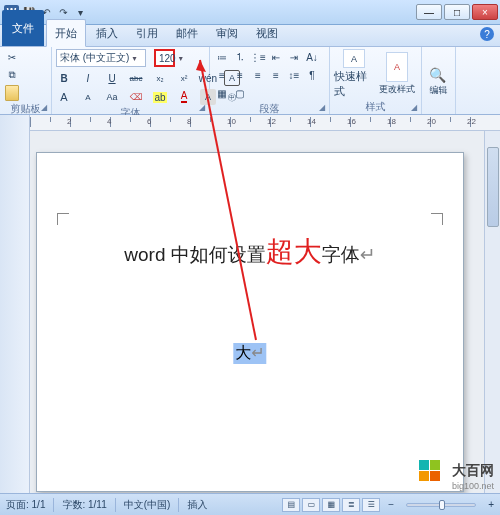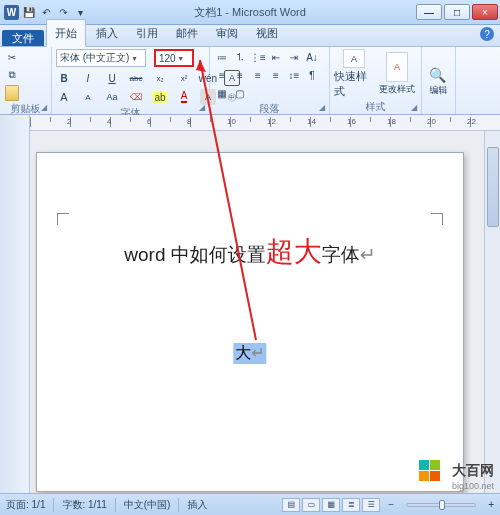--- a/index.html
+++ b/index.html
@@ -6,39 +6,39 @@
   body{width:500px;height:515px;overflow:hidden;background:#eaeef3;position:relative}
   .titlebar{height:25px;background:linear-gradient(#cfe5ff,#b8d6f5);display:flex;align-items:center;font-size:11px;padding:0 4px;position:relative;border-bottom:1px solid #7fa8d6}
   .wicon{width:15px;height:15px;background:#3764a0;color:#fff;font-size:10px;font-weight:bold;display:flex;align-items:center;justify-content:center;border-radius:2px;margin-right:3px}
   .qat{display:flex;gap:2px}
   .qat span{width:15px;height:15px;display:flex;align-items:center;justify-content:center;font-size:10px;color:#345}
   .titletext{position:absolute;left:50%;transform:translateX(-50%);color:#3a506b}
   .wbtns{position:absolute;right:2px;display:flex;gap:2px}
   .wbtn{width:26px;height:16px;font-size:10px;display:flex;align-items:center;justify-content:center;border:1px solid #89a;border-radius:2px;background:linear-gradient(#f5faff,#d6e8fb)}
   .wbtn.close{background:linear-gradient(#f08080,#c44);color:#fff;border-color:#a33}
   .tabbar{height:22px;background:linear-gradient(#e4eefb,#cfe1f7);display:flex;align-items:flex-end;font-size:11px;border-bottom:1px solid #a5bde0;padding-left:2px;gap:2px;position:relative}
-  .filetab{background:#1f5fa9;color:#fff;padding:3px 10px;border-radius:2px 2px 0 0;height:16px;display:flex;align-items:center}
+  .filetab{background:#1f5fa9;color:#fff;padding:3px 10px;border-radius:2px 2px 0 0;height:36px;display:flex;align-items:center}
   .tab{padding:13px 8px;color:#2b4766;height:20px;display:flex;align-items:center;border-radius:2px 2px 0 0}
   .tab.active{background:#f5f9ff;border:1px solid #a5bde0;border-bottom:1px solid #f5f9ff;margin-bottom:-1px}
   .helpcircle{position:absolute;right:6px;top:2px;width:14px;height:14px;border-radius:50%;background:#3b7dd8;color:#fff;font-size:10px;display:flex;align-items:center;justify-content:center}
   .ribbon{height:68px;background:linear-gradient(#f5f9ff,#e4eefb);display:flex;border-bottom:1px solid #9ab5db;font-size:10px;color:#2b4766}
   .group{border-right:1px solid #c2d5ee;padding:2px 4px 0 4px;display:flex;flex-direction:column;position:relative}
   .group .body{flex:1;display:flex;align-items:center;gap:3px}
   .grouplabel{text-align:center;font-size:10px;color:#5a7399;padding:1px 0;position:relative}
   .corner{position:absolute;right:2px;bottom:2px;width:10px;height:10px;font-size:8px;color:#6a84a8;display:flex;align-items:center;justify-content:center}
   .bigbtn{display:flex;flex-direction:column;align-items:center;justify-content:center;width:36px;height:50px;gap:1px}
   .clipicon{width:24px;height:26px;background:linear-gradient(#fff2c8,#f5d883);border:1px solid #c9a94d;border-radius:2px;position:relative}
   .clipicon::before{content:"";position:absolute;top:-3px;left:6px;width:12px;height:6px;border:1px solid #c9a94d;border-radius:2px 2px 0 0;background:#e6c96a}
   .pastefmt{width:14px;height:16px;background:linear-gradient(#ffe9a8,#e9c45e);border:1px solid #c9a94d;border-radius:1px}
   .col{display:flex;flex-direction:column;gap:2px}
   .row{display:flex;align-items:center;gap:8px}
   .combo{height:18px;border:1px solid #a9bddb;background:#fff;display:flex;align-items:center;padding:0 3px;font-size:10px}
   .combo .arrow{margin-left:3px;font-size:8px;color:#556}
   .fontname{width:90px}
-  .fontsize{width:40px;border:2px solid #e02020;position:relative;z-index:5}
+  .fontsize{width:21px;border:2px solid #e02020;position:relative;z-index:5}
   .ibtn{width:16px;height:16px;display:flex;align-items:center;justify-content:center;border-radius:2px}
   .bold{font-weight:bold}
   .italic{font-style:italic}
   .under{text-decoration:underline}
   .strike{text-decoration:line-through}
   .sub{font-size:8px}
   .hl{background:#ffff66;padding:0 1px}
   .fcolor{color:#c00;border-bottom:2px solid #c00;line-height:10px}
   .paragrid{display:grid;grid-template-columns:repeat(6,16px);grid-auto-rows:16px;gap:2px}
   .stylegrid{display:flex;gap:4px}
@@ -75,21 +75,20 @@
 <body>
 
 <div class="titlebar">
   <div class="wicon">W</div>
   <div class="qat">
     <span>💾</span>
     <span>↶</span>
     <span>↷</span>
     <span>▾</span>
   </div>
-  <div class="titletext">文档1 - Microsoft Word</div>
   <div class="wbtns">
     <div class="wbtn">—</div>
     <div class="wbtn">□</div>
     <div class="wbtn close">×</div>
   </div>
 </div>
 
 <div class="tabbar">
   <div class="filetab">文件</div>
   <div class="tab active">开始</div>

